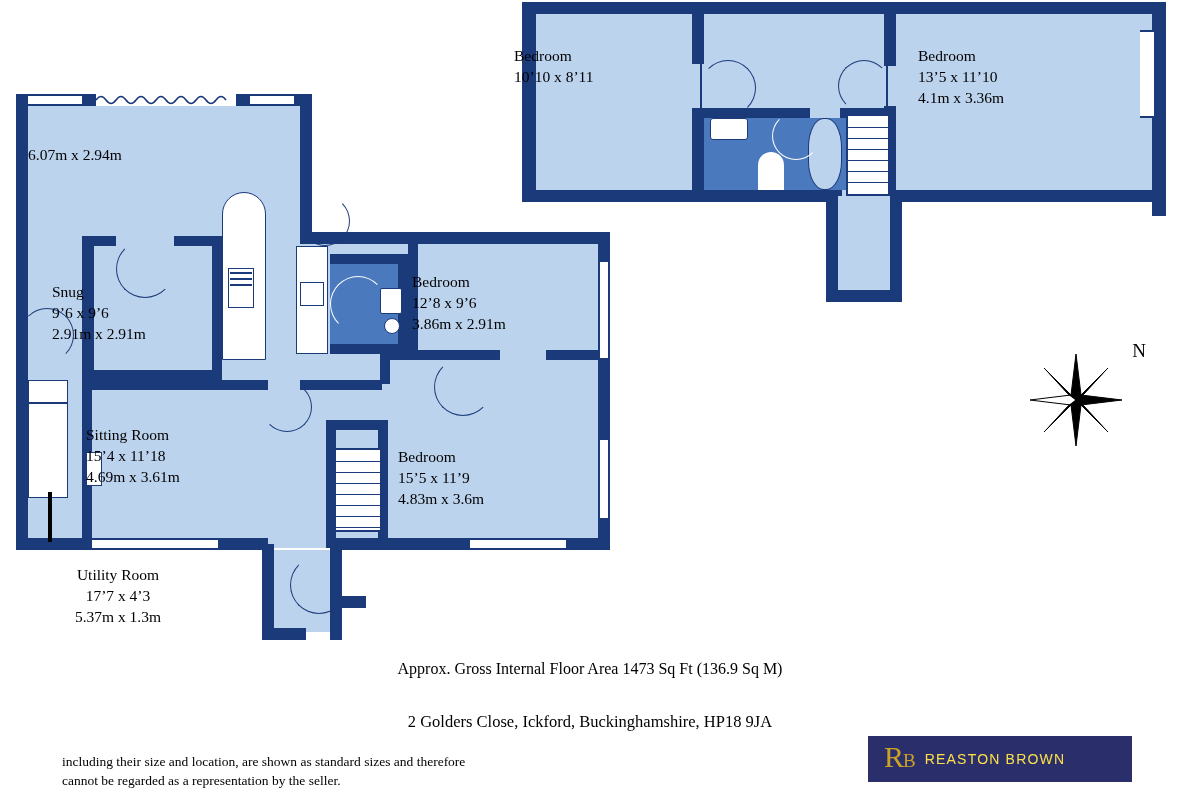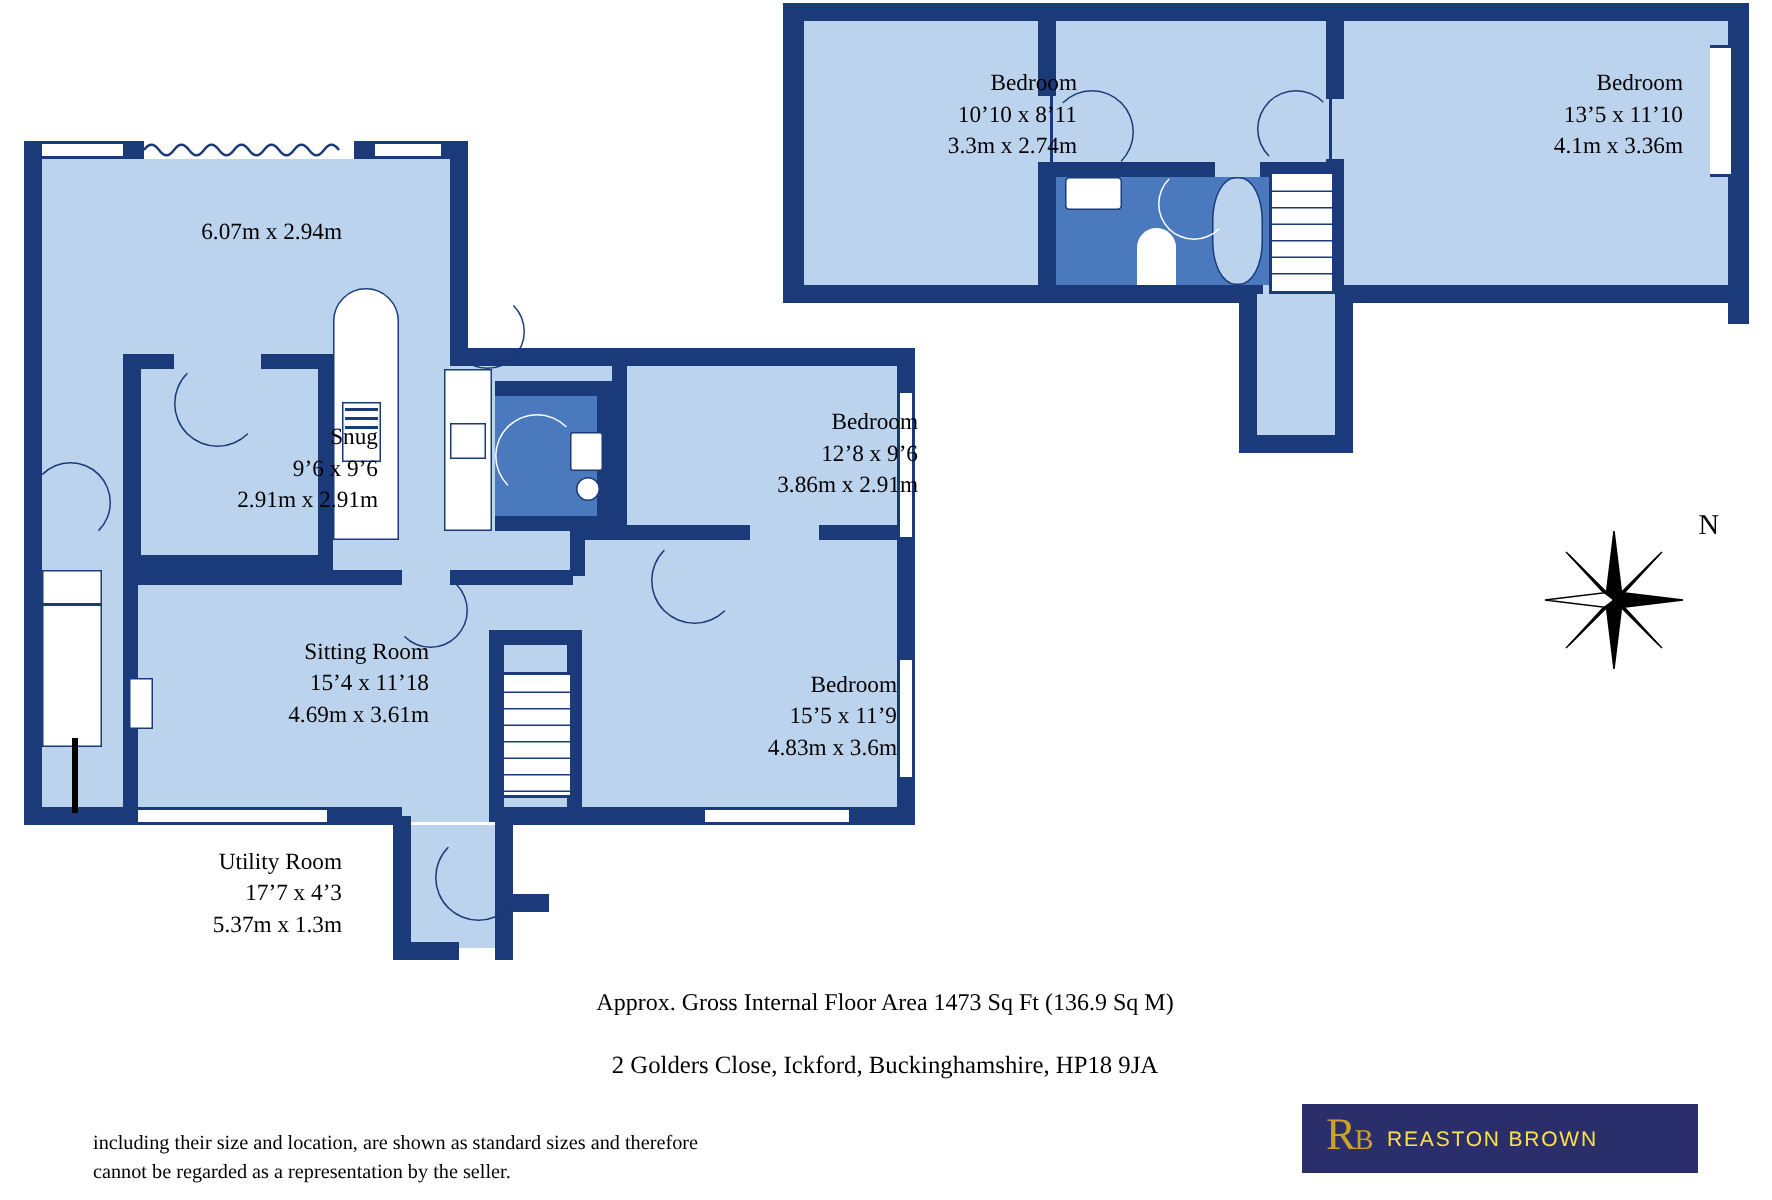--- a/index.html
+++ b/index.html
@@ -33,30 +33,30 @@
   .white-fill {
     position: absolute;
     background: #ffffff;
   }
   .mid-fill {
     position: absolute;
     background: #4a79bd;
   }
   .label {
     position: absolute;
-    text-align: right;
+    text-align: left;
     font-family: "Liberation Serif", serif;
     font-size: 15.5px;
     line-height: 21px;
     color: #000000;
     white-space: nowrap;
   }
   .label .rname { display:block; }
   .label .rdim  { display:block; }
-  .label.left-align { text-align: right; }
+  .label.left-align { text-align: center; }
 
   
   .arc {
     position: absolute;
     border: 1.4px solid #1b3a7a;
     border-radius: 50%;
     background: transparent;
   }
 
   
@@ -88,20 +88,21 @@
     position: absolute;
     text-align: center;
     white-space: nowrap;
   }
   .area-text {
     font-size: 16px;
     font-weight: normal;
   }
   .addr-text {
     font-size: 16.5px;
+    margin-top: 12px;
   }
   .disclaimer {
     position: absolute;
     font-size: 13.5px;
     line-height: 19px;
     color: #000000;
     font-family: "Liberation Serif", serif;
   }
   
   .logo {
@@ -192,21 +193,20 @@
 
     <div class="arc" style="left:700px; top:60px; width:54px; height:54px; border-color:transparent; border-top-color:#1b3a7a; border-right-color:#1b3a7a; transform:rotate(0deg);"></div>
     <div class="wall" style="left:700px; top:62px; width:2px; height:46px;"></div>
     <div class="arc" style="left:838px; top:60px; width:50px; height:50px; border-color:transparent; border-top-color:#1b3a7a; border-left-color:#1b3a7a;"></div>
     <div class="wall" style="left:886px; top:62px; width:2px; height:44px;"></div>
     <div class="arc" style="left:772px; top:112px; width:46px; height:46px; border-color:transparent; border-bottom-color:#ffffff; border-left-color:#ffffff;"></div>
 
     <div class="label" style="left:514px; top:45px; width:204px;">
       <span class="rname">Bedroom</span>
       <span class="rdim">10’10 x 8’11</span>
-      <span class="rdim">3.3m x 2.74m</span>
     </div>
     <div class="label" style="left:918px; top:45px; width:204px;">
       <span class="rname">Bedroom</span>
       <span class="rdim">13’5 x 11’10</span>
       <span class="rdim">4.1m x 3.36m</span>
     </div>
   </div>
 
   <div>
 

